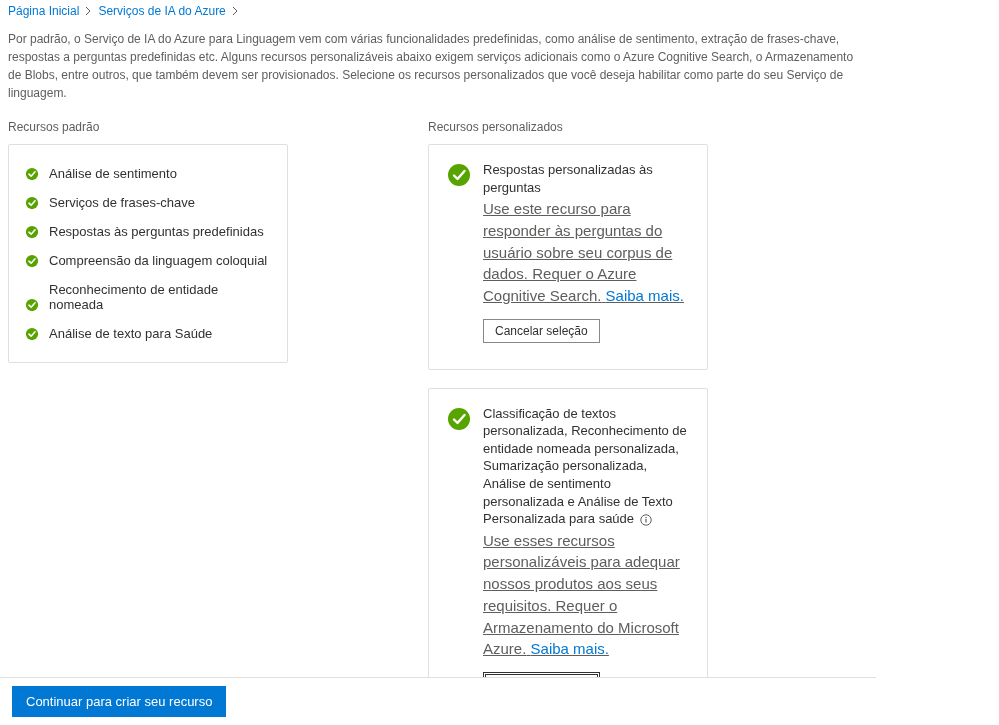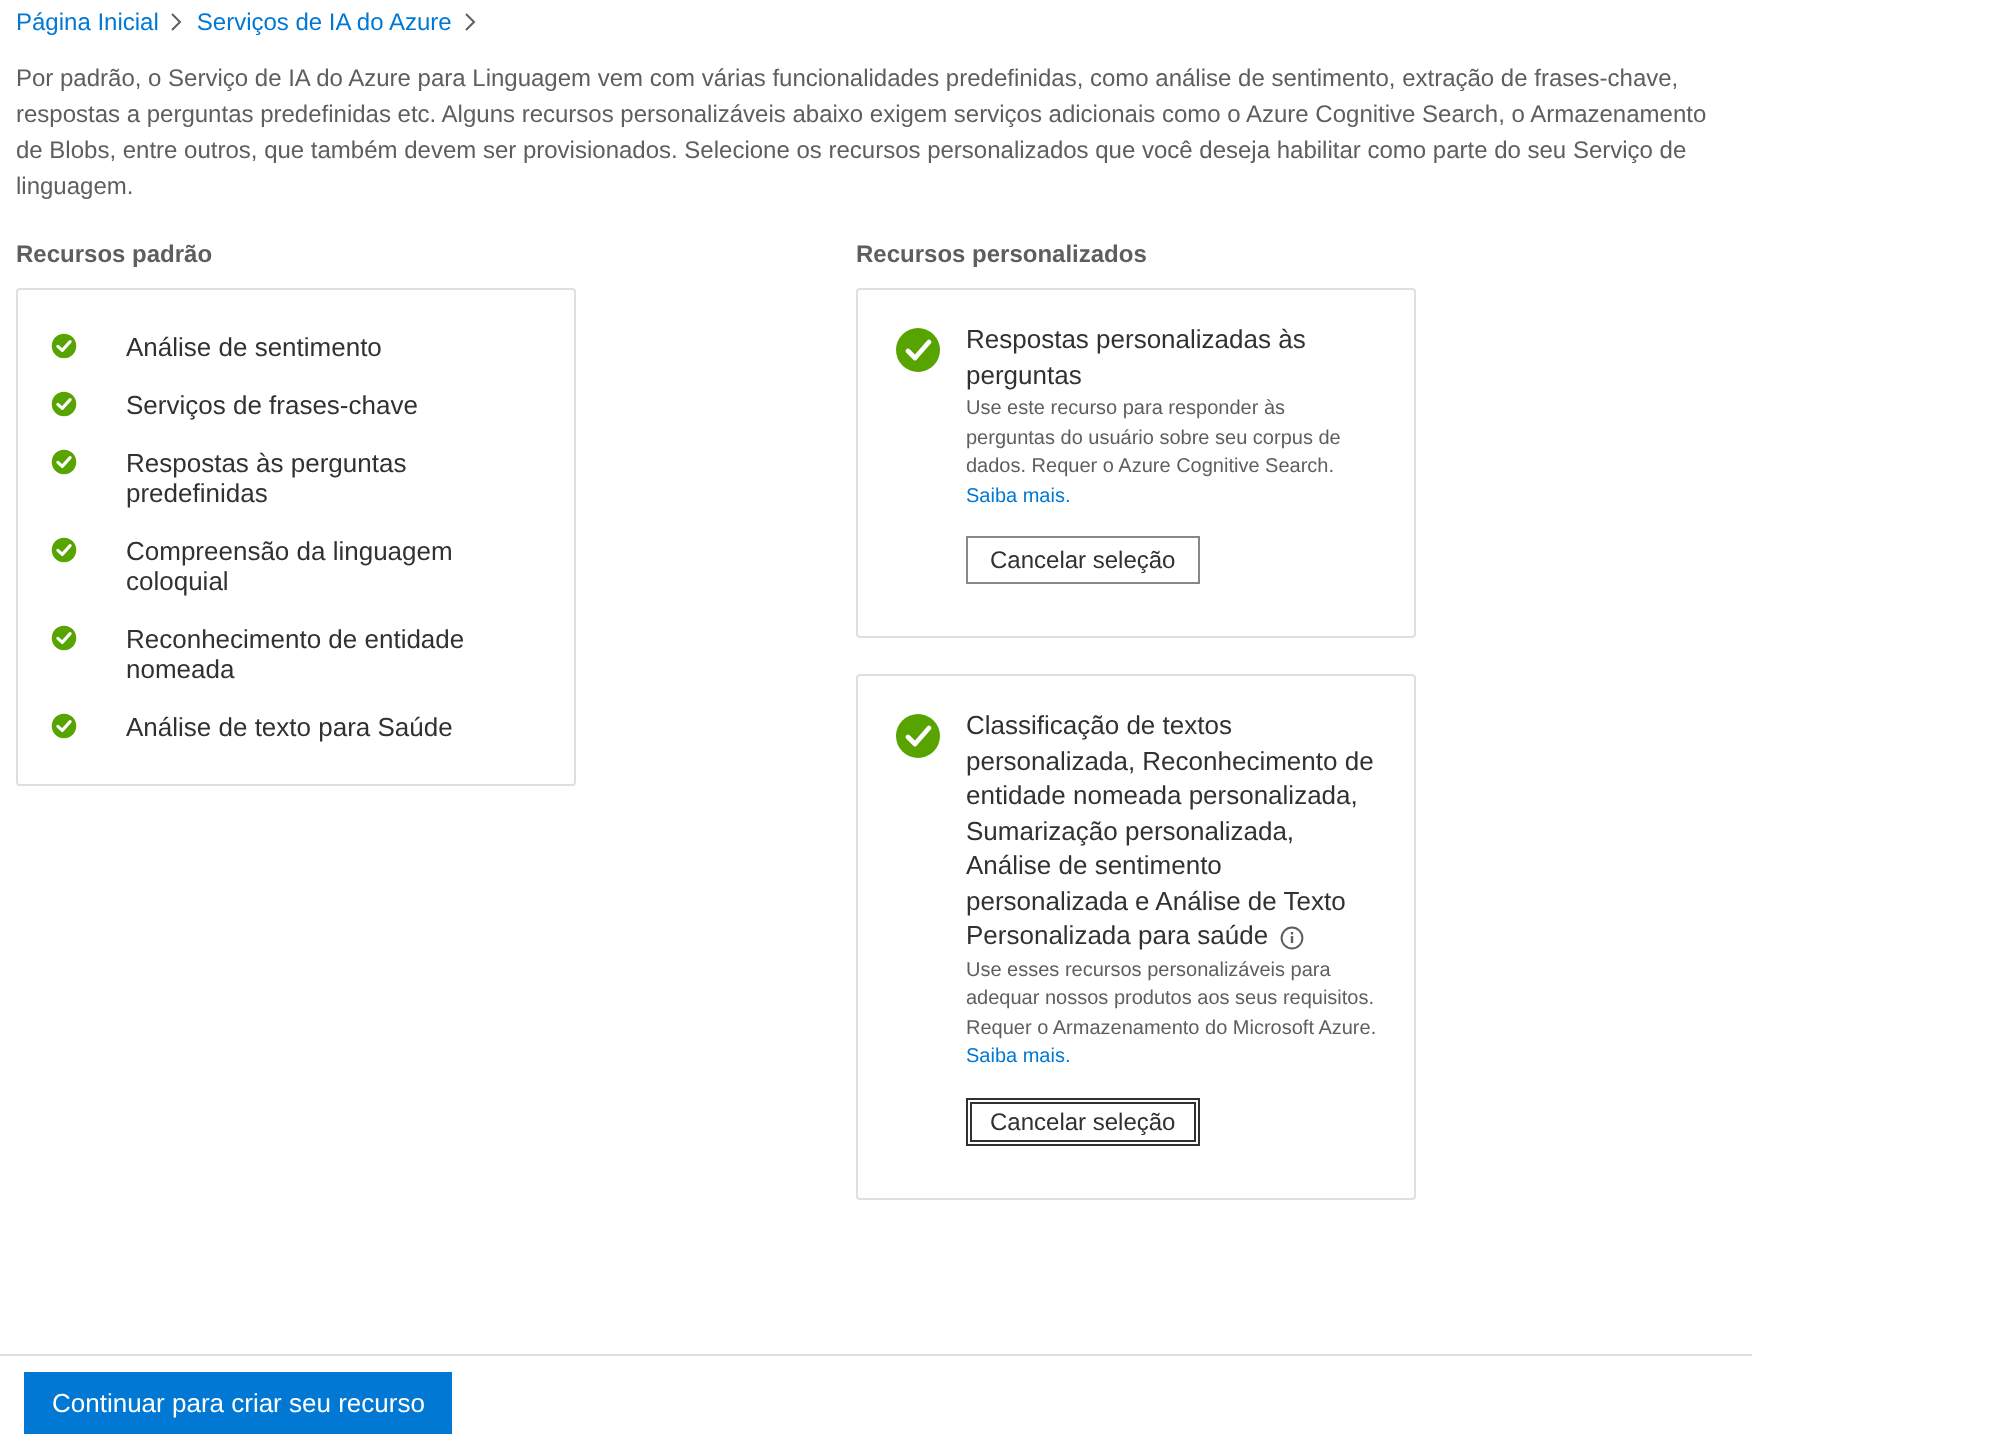--- a/index.html
+++ b/index.html
@@ -67,33 +67,33 @@
   .columns {
     display: flex;
     gap: 140px;
   }
   .col-left { width: 280px; }
   .col-right { width: 280px; }
   .section-heading {
     font-size: 12px;
     color: #605e5c;
     margin: 0 0 10px 0;
-    font-weight: 700;
+    font-weight: 400;
   }
   .card {
     border: 1px solid #e1dfdd;
     border-radius: 2px;
     padding: 14px 16px;
     background: #fff;
   }
   .std-list { margin:0; padding:0; list-style:none; }
   .std-list li {
     display: flex;
-    align-items: flex-start;
-    gap: 24px;
+    align-items: flex-end;
+    gap: 10px;
     padding: 7px 0;
     font-size: 13px;
     color: #323130;
   }
   .check-small {
     width:14px; height:14px; flex:none;
   }
   .custom-card {
     border: 1px solid #e1dfdd;
     border-radius: 2px;
@@ -105,24 +105,25 @@
   .check-large { width:24px; height:24px; flex:none; margin-top:2px; }
   .custom-content { flex:1; }
   .custom-title {
     font-size: 13px;
     font-weight: 400;
     color: #323130;
     margin-bottom: 2px;
     line-height:1.35;
   }
   .custom-desc {
-    font-size: 10px;
+    font-size: 15px;
     color: #605e5c;
     line-height: 1.45;
     margin-bottom: 4px;
+    text-decoration: underline;
   }
   .learn-link {
     color: #0078d4;
     text-decoration: none;
     cursor: pointer;
   }
   .btn-secondary {
     display: inline-block;
     margin-top: 8px;
     font-size: 12px;

